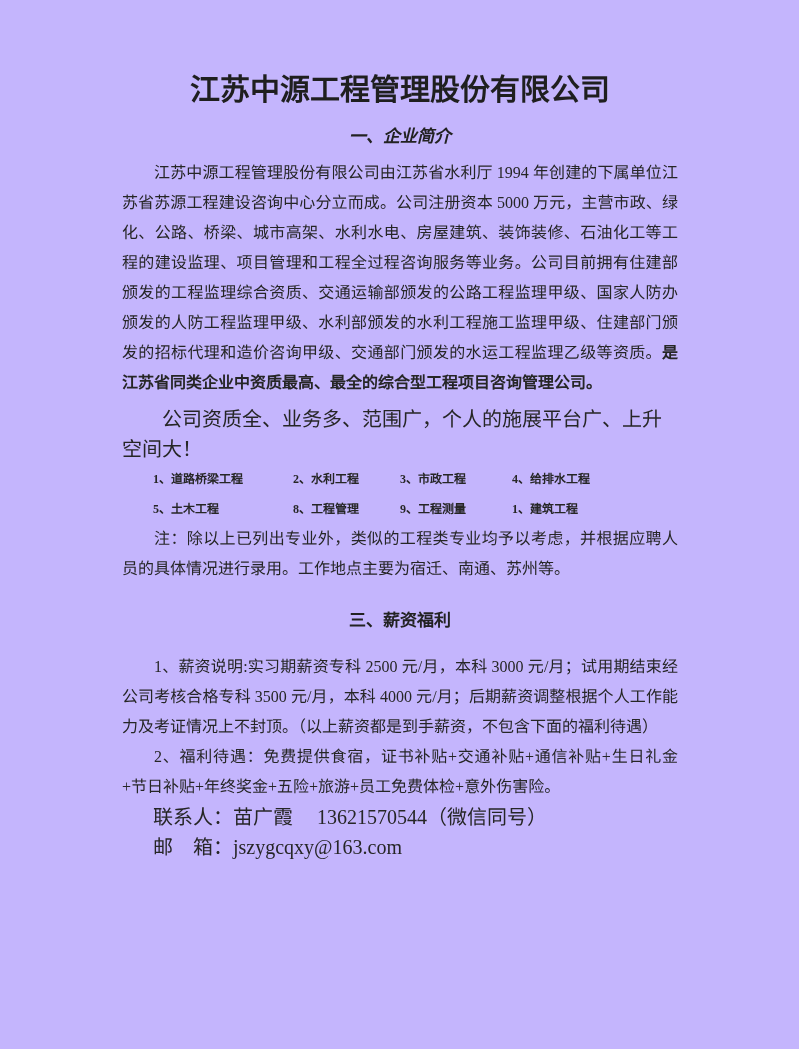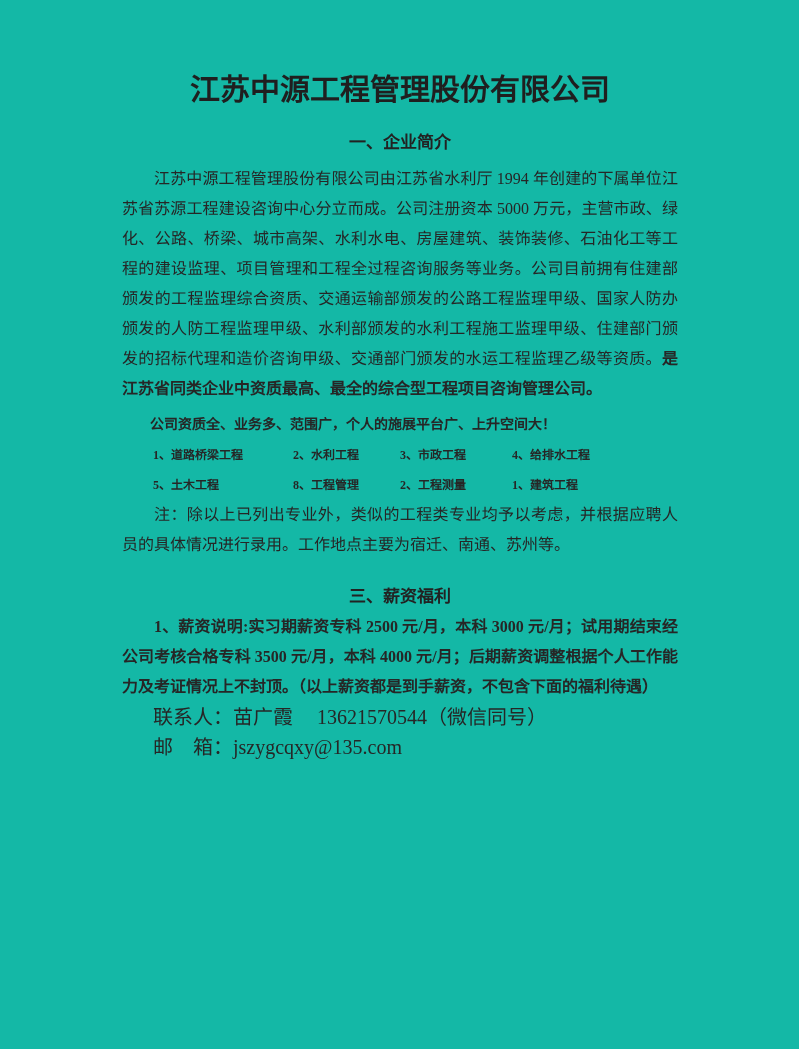--- a/index.html
+++ b/index.html
@@ -12,21 +12,21 @@
     height: 1049px;
     overflow: hidden;
     font-family: "Liberation Serif", "DejaVu Serif", serif;
     color: #262626;
   }
   .page {
     box-sizing: border-box;
     width: 799px;
     height: 1049px;
     padding: 70px 121px 0 122px;
-    background: #14b8a6;
+    background: #c4b5fd;
   }
   .doc-title {
     text-align: center;
     font-size: 30px;
     font-weight: bold;
     line-height: 40px;
     letter-spacing: 0px;
     color: #1f1f1f;
   }
   .doc-subtitle {
@@ -37,37 +37,37 @@
     margin-top: 4px;
     color: #1f1f1f;
   }
   .sec-heading {
     text-align: center;
     font-size: 17px;
     font-weight: bold;
     line-height: 30px;
     color: #222222;
   }
-  .sec-heading.h1 { margin-top: 18px; }
+  .sec-heading.h1 { margin-top: 12px; font-style: italic; }
   .sec-heading.h2 { margin-top: 28px; }
   .sec-heading.h3 { margin-top: 22px; }
   .body-par {
     font-size: 16px;
     line-height: 30px;
     text-align: justify;
     text-justify: inter-ideograph;
     margin: 0;
   }
   .body-par.first { margin-top: 6px; }
   .indent { text-indent: 2em; }
   .bold-inline { font-weight: bold; }
   .slogan {
-    font-size: 14px;
+    font-size: 20px;
     line-height: 30px;
-    font-weight: bold;
+    font-weight: normal;
     text-indent: 2em;
     margin: 6px 0 0 0;
   }
   .majors-row {
     font-size: 12px;
     line-height: 30px;
     padding-left: 31px;
     white-space: nowrap;
     font-weight: bold;
   }
@@ -78,21 +78,21 @@
   .majors-row .c1 { width: 140px; }
   .majors-row .c2 { width: 107px; }
   .majors-row .c3 { width: 112px; }
   .contact-line {
     font-size: 20px;
     line-height: 30px;
     padding-left: 31px;
     white-space: nowrap;
   }
   .contact-line .phone { margin-left: 1.2em; }
-  .salary-par { margin-top: 0; font-weight: bold; }
+  .salary-par { margin-top: 16px; }
 </style>
 </head>
 <body>
 
 <div class="page">
 
   <div class="doc-title">江苏中源工程管理股份有限公司</div>
 
 
   <div class="sec-heading h1">一、企业简介</div>
@@ -102,32 +102,33 @@
   </p>
 
   <p class="slogan">公司资质全、业务多、范围广，个人的施展平台广、上升空间大！</p>
 
 
   <div class="majors-row">
     <span class="col c1">1、道路桥梁工程</span><span class="col c2">2、水利工程</span><span class="col c3">3、市政工程</span><span class="col">4、给排水工程</span>
   </div>
 
   <div class="majors-row">
-    <span class="col c1">5、土木工程</span><span class="col c2">8、工程管理</span><span class="col c3">2、工程测量</span><span class="col">1、建筑工程</span>
+    <span class="col c1">5、土木工程</span><span class="col c2">8、工程管理</span><span class="col c3">9、工程测量</span><span class="col">1、建筑工程</span>
   </div>
 
   <p class="body-par indent">注：除以上已列出专业外，类似的工程类专业均予以考虑，并根据应聘人员的具体情况进行录用。工作地点主要为宿迁、南通、苏州等。</p>
 
   <div class="sec-heading h3">三、薪资福利</div>
 
   <p class="body-par salary-par indent">1、薪资说明:实习期薪资专科 2500 元/月，本科 3000 元/月；试用期结束经公司考核合格专科 3500 元/月，本科 4000 元/月；后期薪资调整根据个人工作能力及考证情况上不封顶。（以上薪资都是到手薪资，不包含下面的福利待遇）</p>
 
+  <p class="body-par indent">2、福利待遇：免费提供食宿，证书补贴+交通补贴+通信补贴+生日礼金+节日补贴+年终奖金+五险+旅游+员工免费体检+意外伤害险。</p>
 
   <div class="contact-line">
     <span>联系人：</span><span>苗广霞</span><span class="phone">13621570544（微信同号）</span>
   </div>
 
   <div class="contact-line">
-    <span>邮　箱：</span><span>jszygcqxy@135.com</span>
+    <span>邮　箱：</span><span>jszygcqxy@163.com</span>
   </div>
 
 
 </div>
 
 </body></html>

